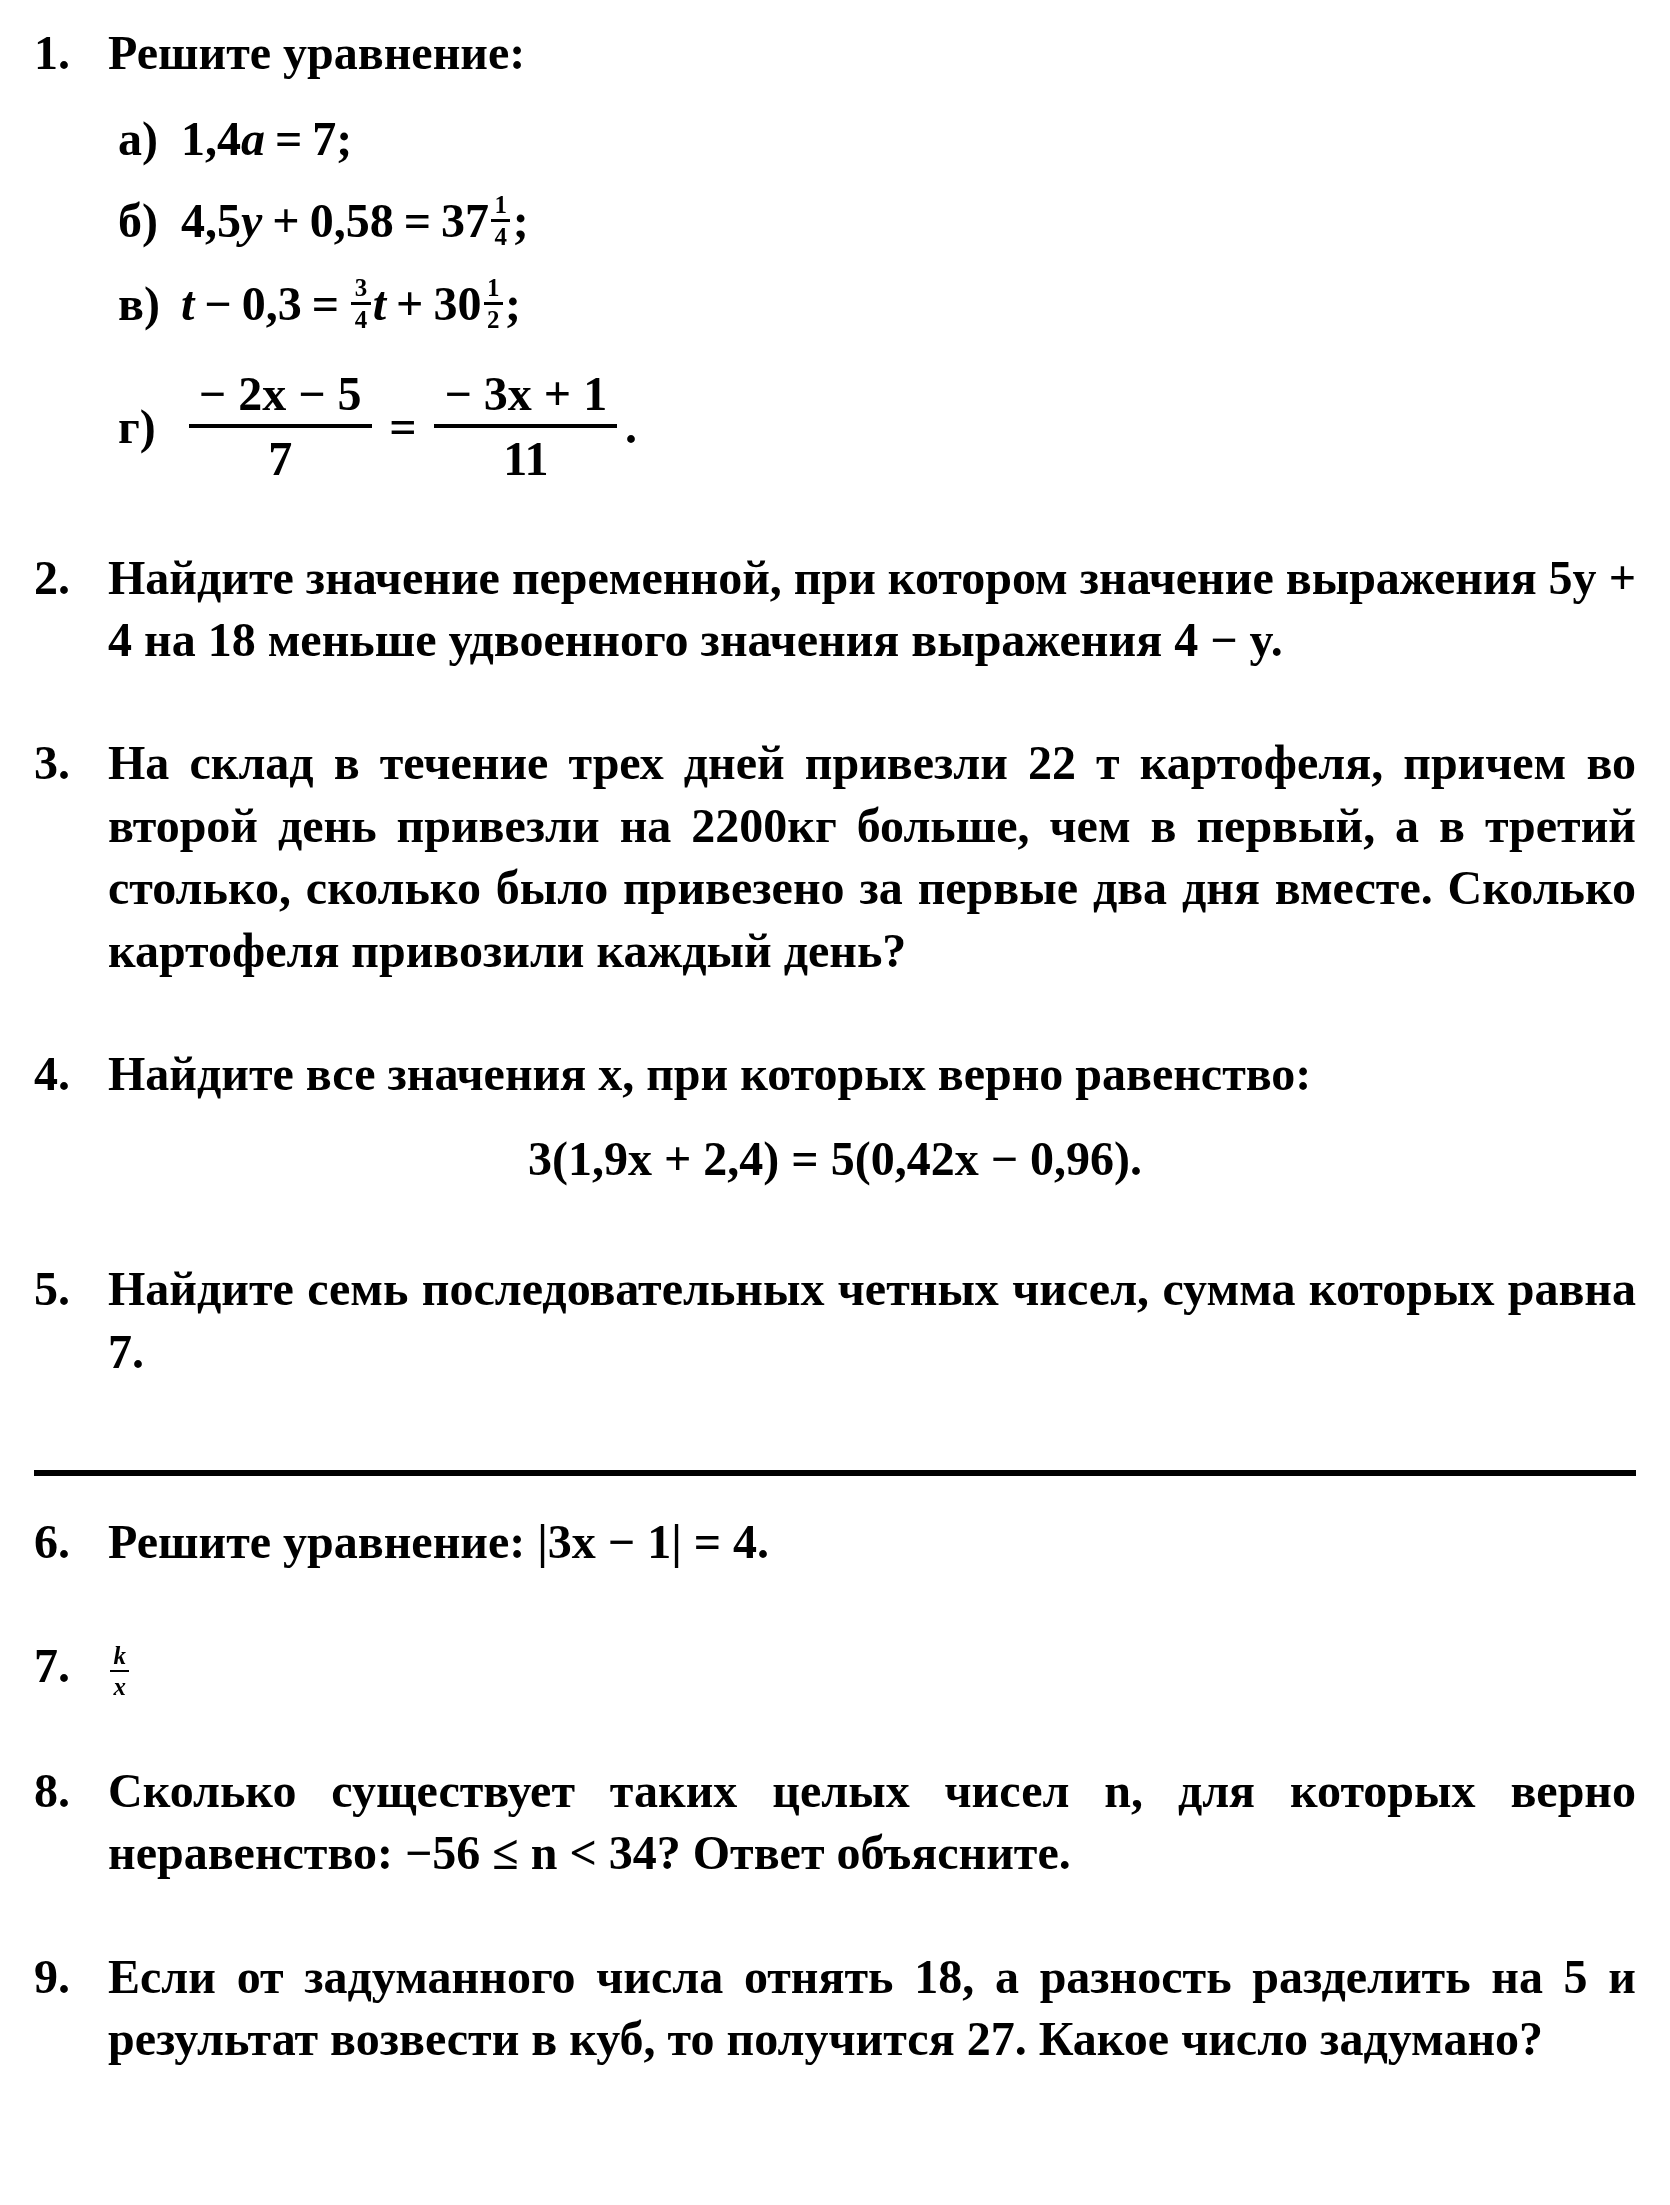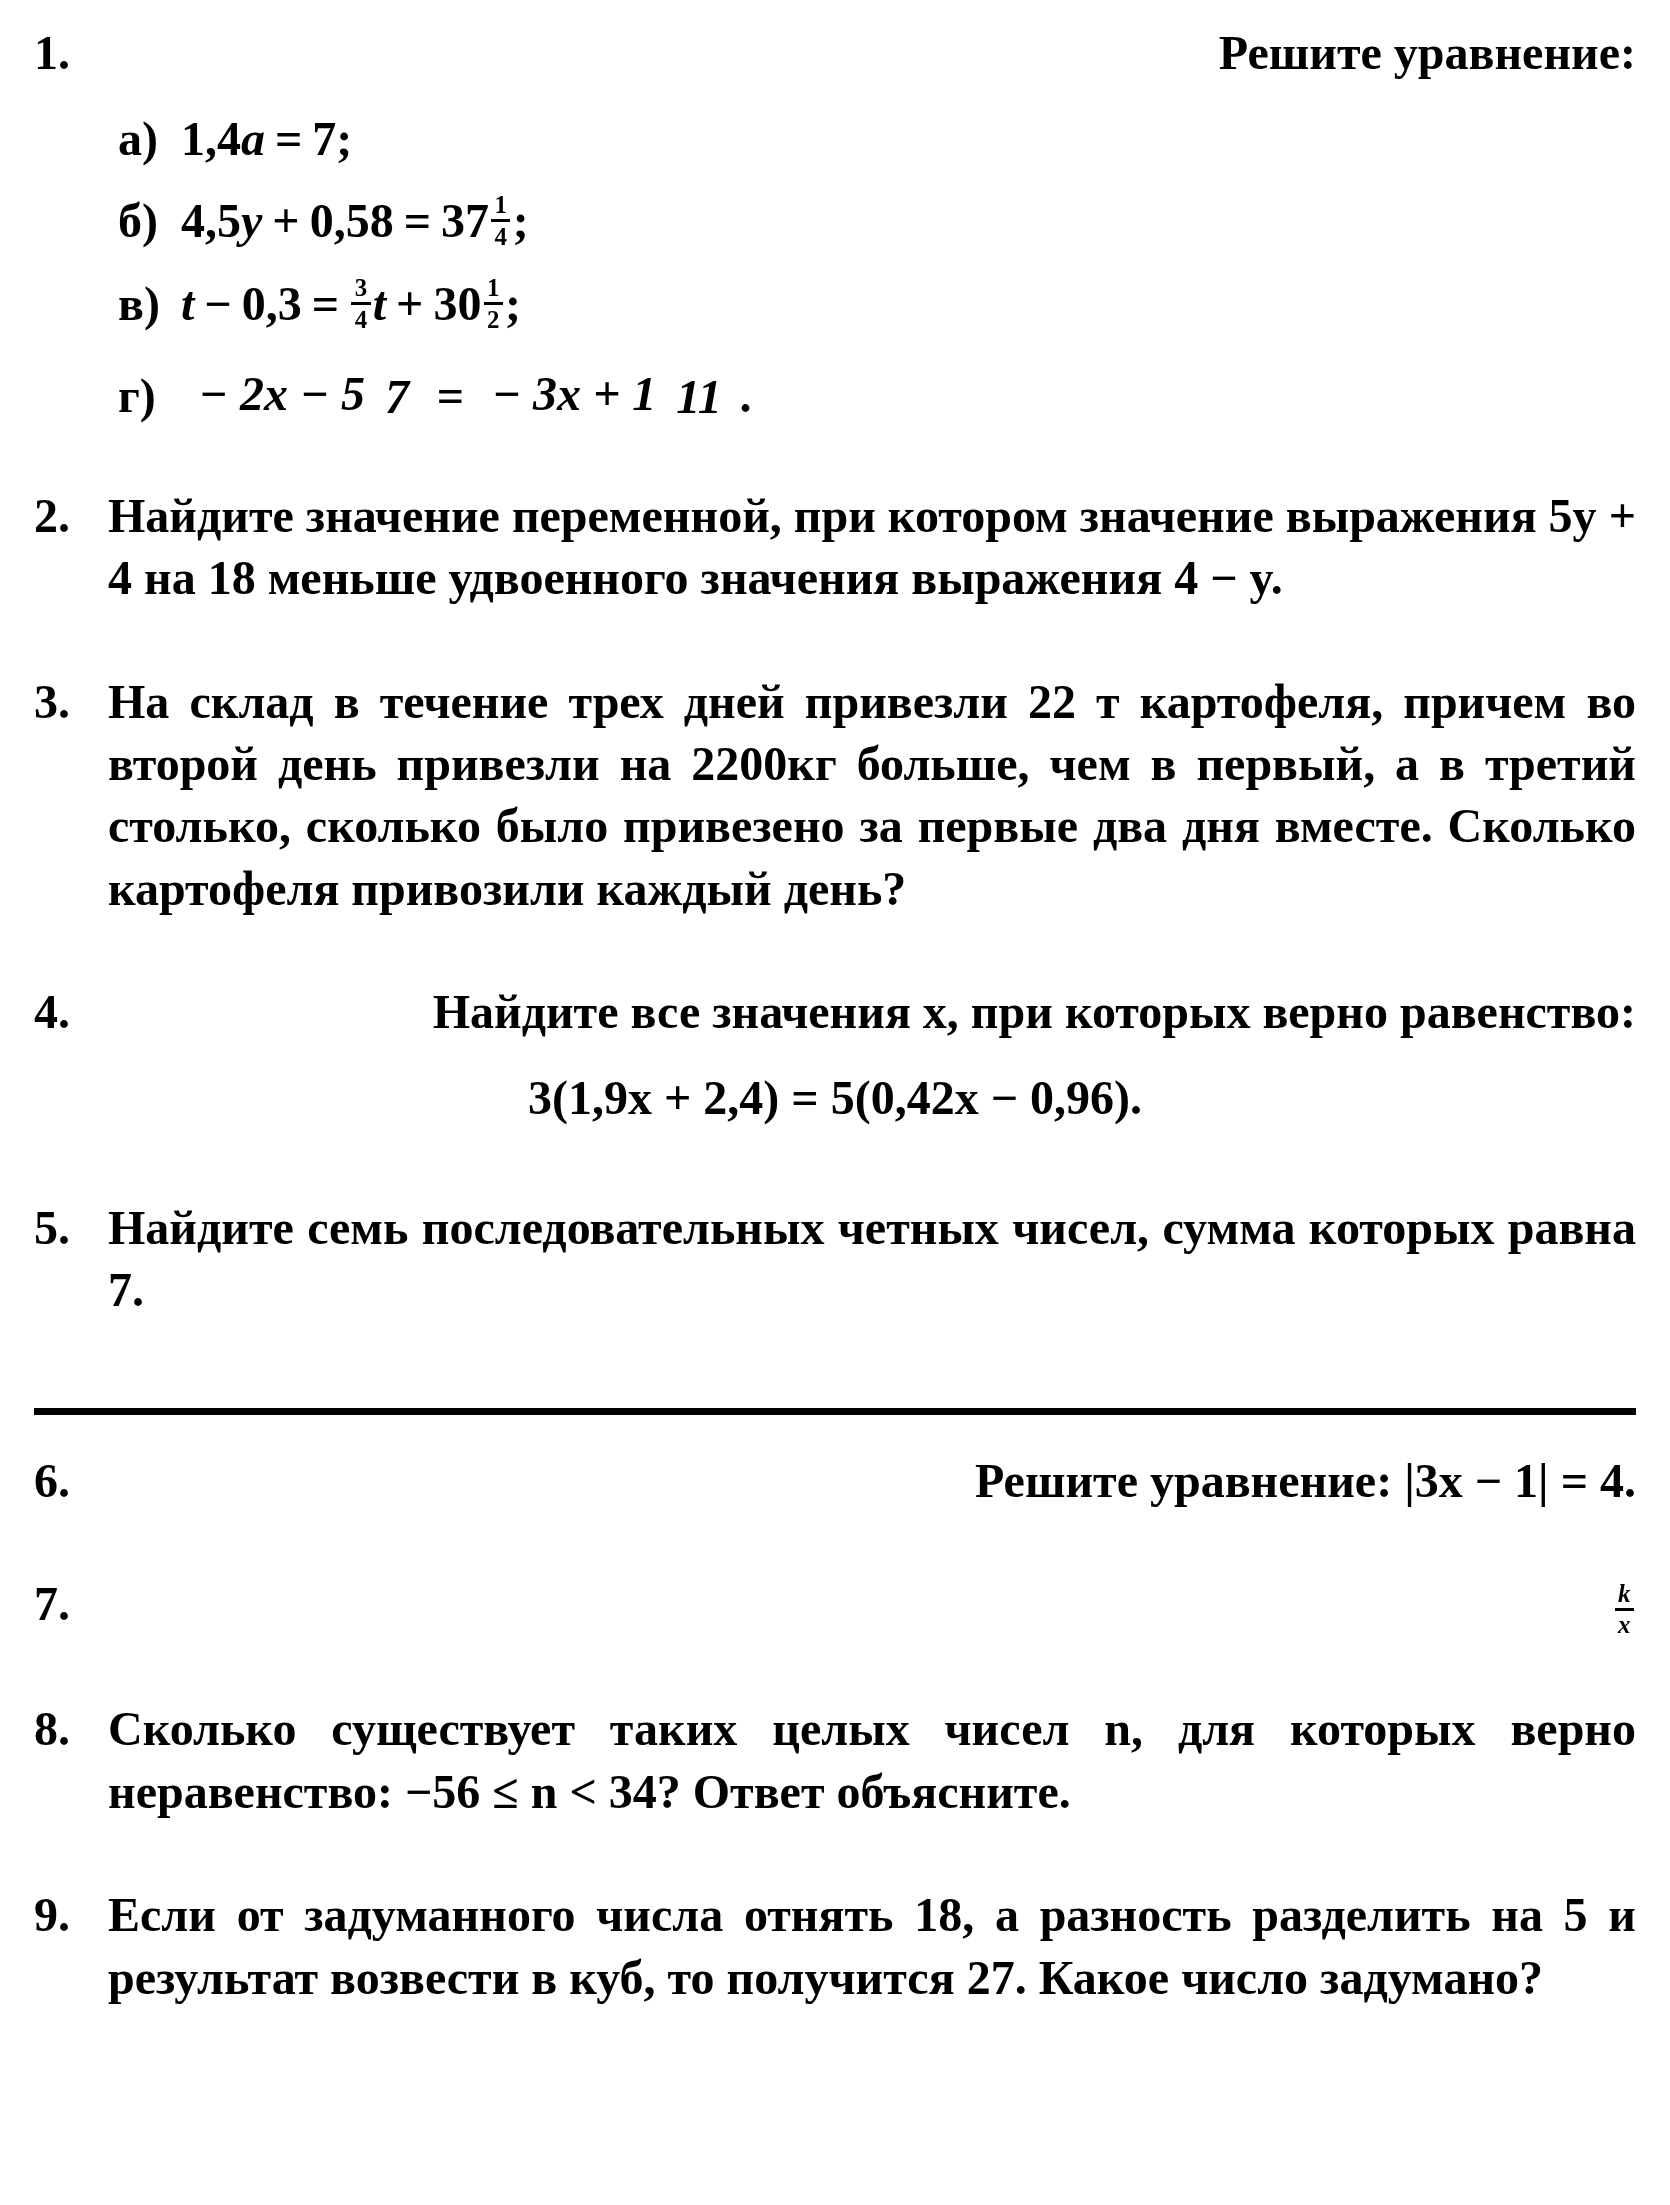--- a/index.html
+++ b/index.html
@@ -38,21 +38,21 @@
     text-align: left;
     font-weight: bold;
     font-size: 48px;
   }
   .pbody {
     flex: 1 1 auto;
     text-align: justify;
     text-justify: inter-word;
     hyphens: manual;
   }
-  .pbody.nojust { text-align: right; margin-left: 8px; }
+  .pbody.nojust { text-align: left; }
 
   
   .subitem {
     display: flex;
     align-items: center;
     font-weight: bold;
     font-size: 48px;
     margin-left: 84px;
   }
   .sublabel {
@@ -88,26 +88,26 @@
     width: 100%;
     min-width: 19px;
     height: 2.8px;
     background: #000;
     margin: 1.7px 0;
   }
 
   
   .bigfrac {
     display: inline-flex;
+    flex-direction: column;
     align-items: center;
     justify-content: center;
     vertical-align: middle;
     margin: 0 7.8px;
     line-height: 1.12;
-    font-style: italic;
   }
   .bigfrac .num { padding: 0 10px 3.4px 10px; white-space: nowrap; }
   .bigfrac .den { padding: 3.4px 10px 0 10px; white-space: nowrap; }
   .bigfrac .bar {
     display: block;
     width: 100%;
     height: 4.5px;
     background: #000;
   }
 

